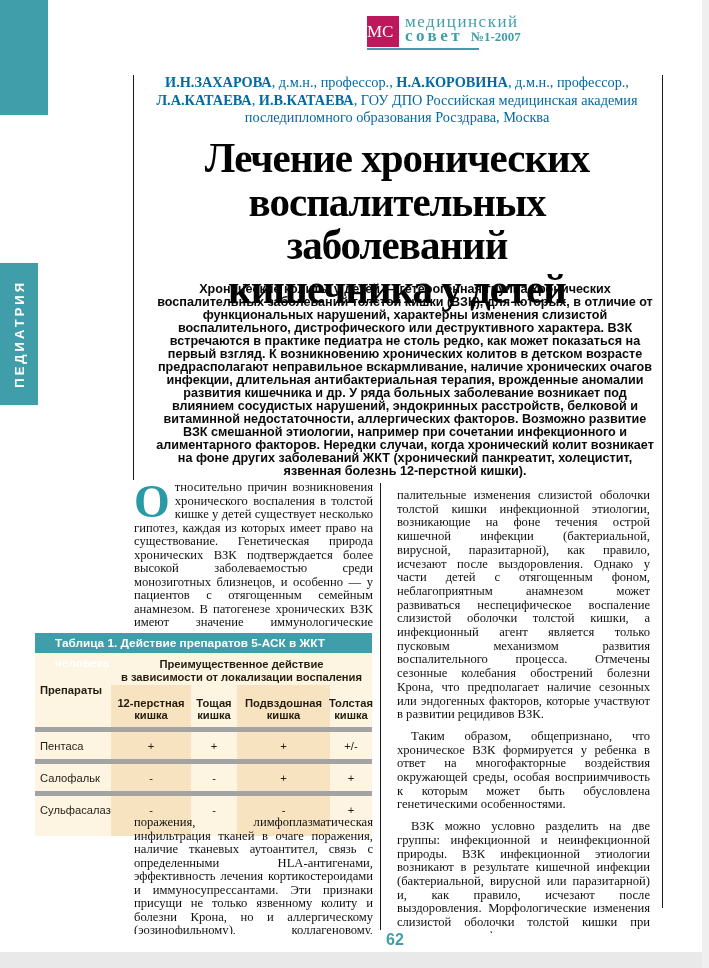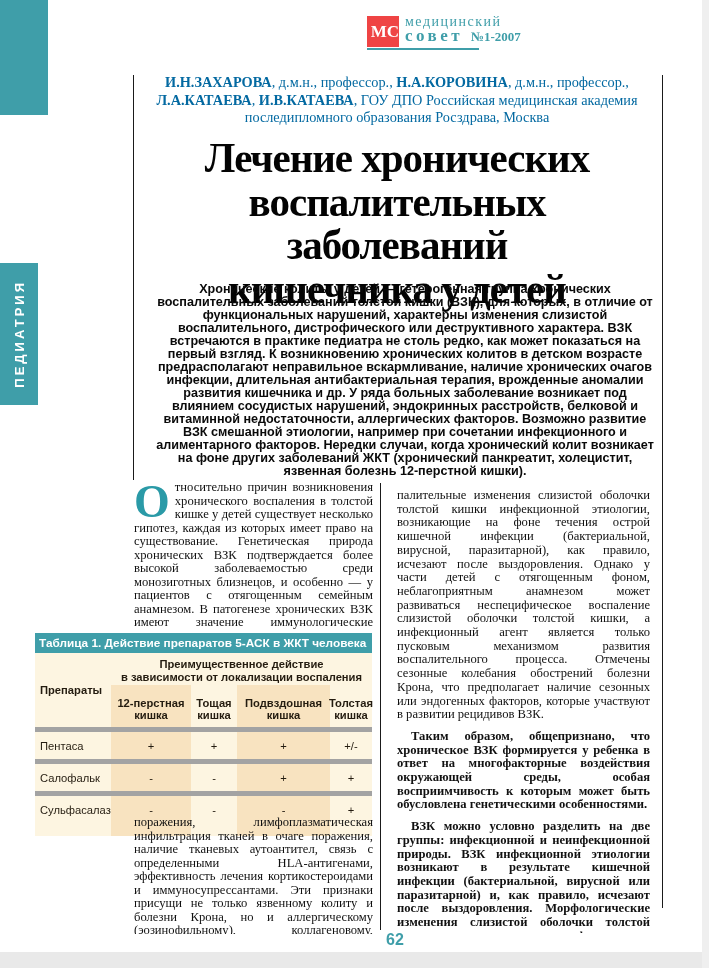--- a/index.html
+++ b/index.html
@@ -12,25 +12,25 @@
   
   .corner-block{position:absolute;left:0;top:0;width:48px;height:115px;background:#3f9ea9;}
   .section-tab{position:absolute;left:0;top:263px;width:38px;height:142px;background:#3f9ea9;
                display:flex;align-items:center;justify-content:center;}
   .section-tab span{writing-mode:vertical-rl;transform:rotate(180deg);
                font-family:"Liberation Sans",sans-serif;font-size:13px;font-weight:600;
                letter-spacing:3px;color:#fff;}
 
   
   .logo{position:absolute;left:367px;top:16px;}
-  .logo-box{position:absolute;left:0;top:0;width:32px;height:31px;background:#ef4444;
-            color:#fff;display:flex;align-items:center;justify-content:flex-end;
-            font-family:"Liberation Serif",serif;font-size:17px;font-weight:bold;}
+  .logo-box{position:absolute;left:0;top:0;width:32px;height:31px;background:#be185d;
+            color:#fff;display:flex;align-items:center;justify-content:flex-start;
+            font-family:"Liberation Serif",serif;font-size:17px;font-weight:normal;}
   .logo-text{position:absolute;left:38px;top:0;color:#3f9ea9;white-space:nowrap;}
-  .logo-top{font-size:14px;letter-spacing:1.5px;line-height:11px;}
+  .logo-top{font-size:17px;letter-spacing:1.5px;line-height:11px;}
   .logo-bottom{font-size:17px;letter-spacing:3.5px;line-height:17px;font-weight:bold;}
   .logo-issue{font-size:13px;letter-spacing:0;font-weight:bold;}
   .logo-underline{position:absolute;left:0;top:32px;width:112px;height:2px;background:#3f9ea9;}
 
   
   .rule{position:absolute;background:#1a1a1a;}
   .rule-left{left:133px;top:75px;width:1px;height:405px;}
   .rule-right{left:662px;top:75px;width:1px;height:833px;}
   .col-divider{left:380px;top:483px;width:1px;height:447px;}
 
@@ -50,30 +50,30 @@
             font-size:12.6px;line-height:13px;color:#0a0a0a;margin-left:8px;}
 
   
   .colL{position:absolute;left:134px;top:481px;width:239px;height:151px;overflow:hidden;
         font-size:12.6px;line-height:13.5px;text-align:justify;}
   .colL2{position:absolute;left:134px;top:816px;width:239px;height:118px;overflow:hidden;
         font-size:12.6px;line-height:13.5px;text-align:justify;}
   .colR{position:absolute;left:389px;top:481px;width:269px;height:452px;overflow:hidden;
         font-size:12.6px;line-height:13.7px;text-align:justify;}
   .colR p{margin:8px;}
-  .colR p.ind{text-indent:14px;font-weight:bold;}
+  .colR p.ind{text-indent:14px;}
   .dropcap{float:left;color:#2a9aa7;font-weight:bold;font-size:46px;line-height:37px;
            margin:2px 5px 0 0;}
   .bullet-item{display:flex;margin-top:15px;justify-content:space-between;}
   .bullet-sq{flex:none;width:6px;height:6px;background:#c13b21;margin:4px 5px 0 0;}
 
   
   .tbl{position:absolute;left:35px;top:633px;width:337px;font-family:"Liberation Sans",sans-serif;color:#241c10;}
   .tbl-title{height:20px;line-height:20px;background:#3f9ea9;color:#fff;font-weight:bold;
-             font-size:11.8px;padding-left:4px;}
+             font-size:11.8px;padding-left:20px;}
   .tbl-grid{display:grid;grid-template-columns:76px 80px 46px 93px 42px;background:#fdf5e1;
             font-size:11.2px;}
   .cell{display:flex;align-items:center;justify-content:center;text-align:center;}
   .cell.tint{background:#f8e3c0;}
   .cell.lbl{justify-content:flex-start;text-align:left;padding-left:5px;}
   .head{font-weight:bold;}
   .group-head{grid-column:2/6;white-space:pre-line;padding:5px 0 2px;line-height:12.5px;}
   .col1-head{grid-row:1/3;}
   .subhead{white-space:pre-line;padding:12px 0 6px;line-height:12px;}
   .drow{height:27px;border-top:5px solid #a3a3a3;}

